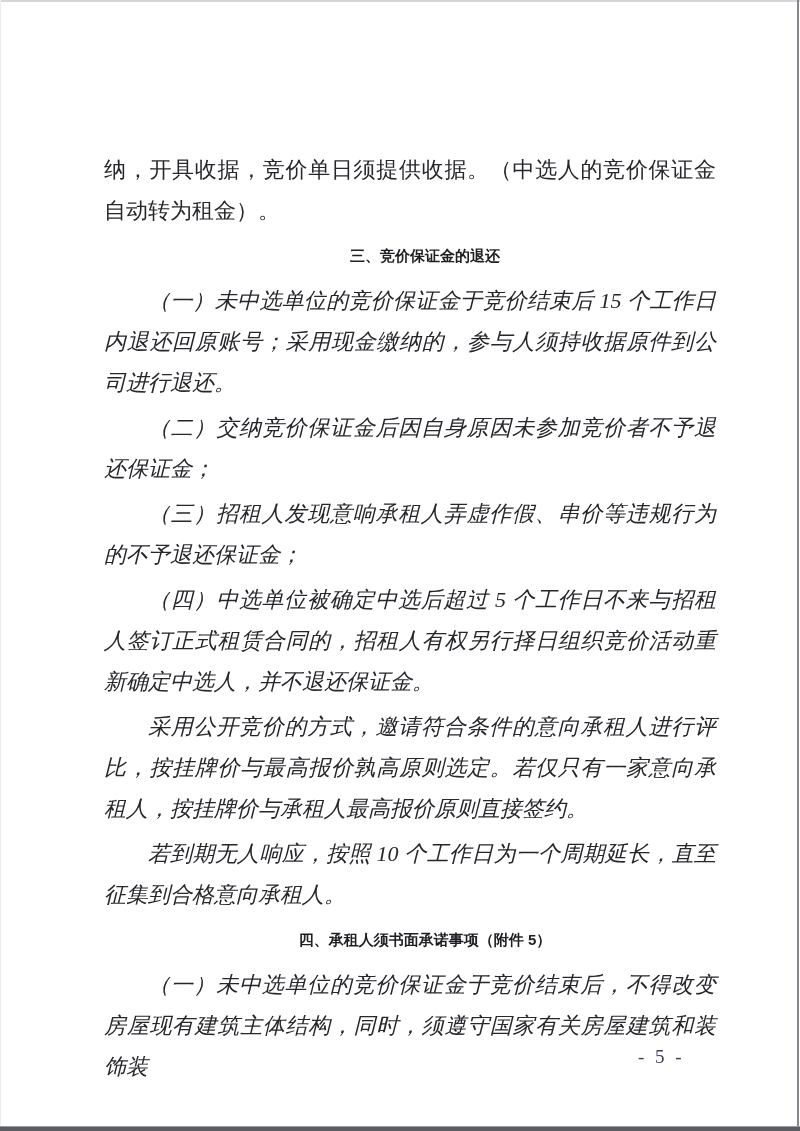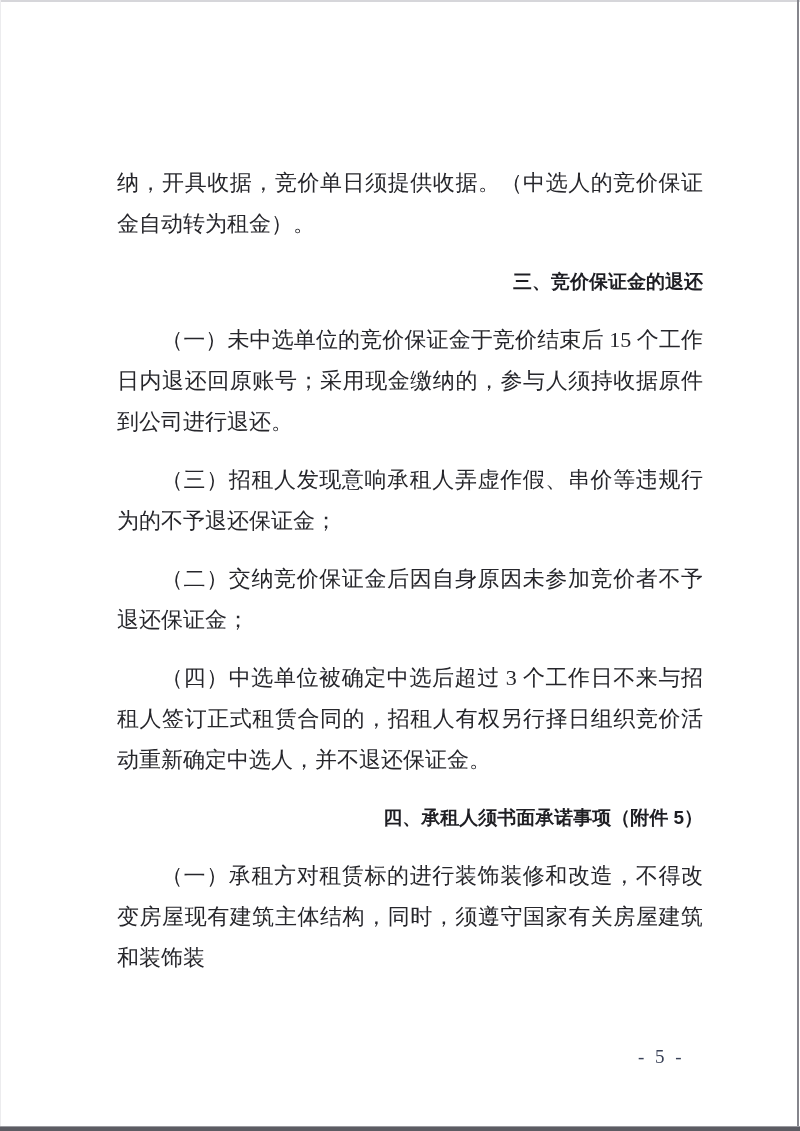--- a/index.html
+++ b/index.html
@@ -38,37 +38,38 @@
     left: 100px;
     top: 145px;
     width: 620px;
     font-size: 22px;
     line-height: 41px;
     color: #26262b;
     text-align: justify;
     text-justify: inter-ideograph;
   }
   .doc-body p, .doc-body h3 {
-    margin: 17px;
+    margin: 4px;
     padding: 0;
   }
   .para-indent {
     text-indent: 2em;
+    font-style: italic;
   }
   .para-noindent {
     text-indent: 0;
   }
   .section-heading {
     font-family: "Liberation Sans", "DejaVu Sans", sans-serif;
     font-weight: 700;
-    font-size: 19px;
+    font-size: 15px;
     line-height: 41px;
     text-indent: 2em;
     color: #1e1e23;
-    text-align: right;
+    text-align: center;
   }
   .page-footer {
     position: absolute;
     left: 638px;
     top: 1046px;
     width: 110px;
     font-size: 19px;
     letter-spacing: 3px;
     color: #3a4258;
     font-family: "Liberation Serif", "DejaVu Serif", serif;
@@ -82,27 +83,29 @@
 <div class="edge-right"></div>
 <div class="edge-bottom"></div>
 
 <div class="doc-body">
   <p class="para-noindent">纳，开具收据，竞价单日须提供收据。（中选人的竞价保证金自动转为租金）。</p>
 
   <h3 class="section-heading">三、竞价保证金的退还</h3>
 
   <p class="para-indent">（一）未中选单位的竞价保证金于竞价结束后 15 个工作日内退还回原账号；采用现金缴纳的，参与人须持收据原件到公司进行退还。</p>
 
+  <p class="para-indent">（二）交纳竞价保证金后因自身原因未参加竞价者不予退还保证金；</p>
+
   <p class="para-indent">（三）招租人发现意响承租人弄虚作假、串价等违规行为的不予退还保证金；</p>
 
-  <p class="para-indent">（二）交纳竞价保证金后因自身原因未参加竞价者不予退还保证金；</p>
-
-  <p class="para-indent">（四）中选单位被确定中选后超过 3 个工作日不来与招租人签订正式租赁合同的，招租人有权另行择日组织竞价活动重新确定中选人，并不退还保证金。</p>
+  <p class="para-indent">（四）中选单位被确定中选后超过 5 个工作日不来与招租人签订正式租赁合同的，招租人有权另行择日组织竞价活动重新确定中选人，并不退还保证金。</p>
 
 
+  <p class="para-indent">采用公开竞价的方式，邀请符合条件的意向承租人进行评比，按挂牌价与最高报价孰高原则选定。若仅只有一家意向承租人，按挂牌价与承租人最高报价原则直接签约。</p>
 
+  <p class="para-indent">若到期无人响应，按照 10 个工作日为一个周期延长，直至征集到合格意向承租人。</p>
 
   <h3 class="section-heading">四、承租人须书面承诺事项（附件 5）</h3>
 
-  <p class="para-indent">（一）承租方对租赁标的进行装饰装修和改造，不得改变房屋现有建筑主体结构，同时，须遵守国家有关房屋建筑和装饰装</p>
+  <p class="para-indent">（一）未中选单位的竞价保证金于竞价结束后，不得改变房屋现有建筑主体结构，同时，须遵守国家有关房屋建筑和装饰装</p>
 </div>
 
 <div class="page-footer">- 5 -</div>
 
 </body></html>

